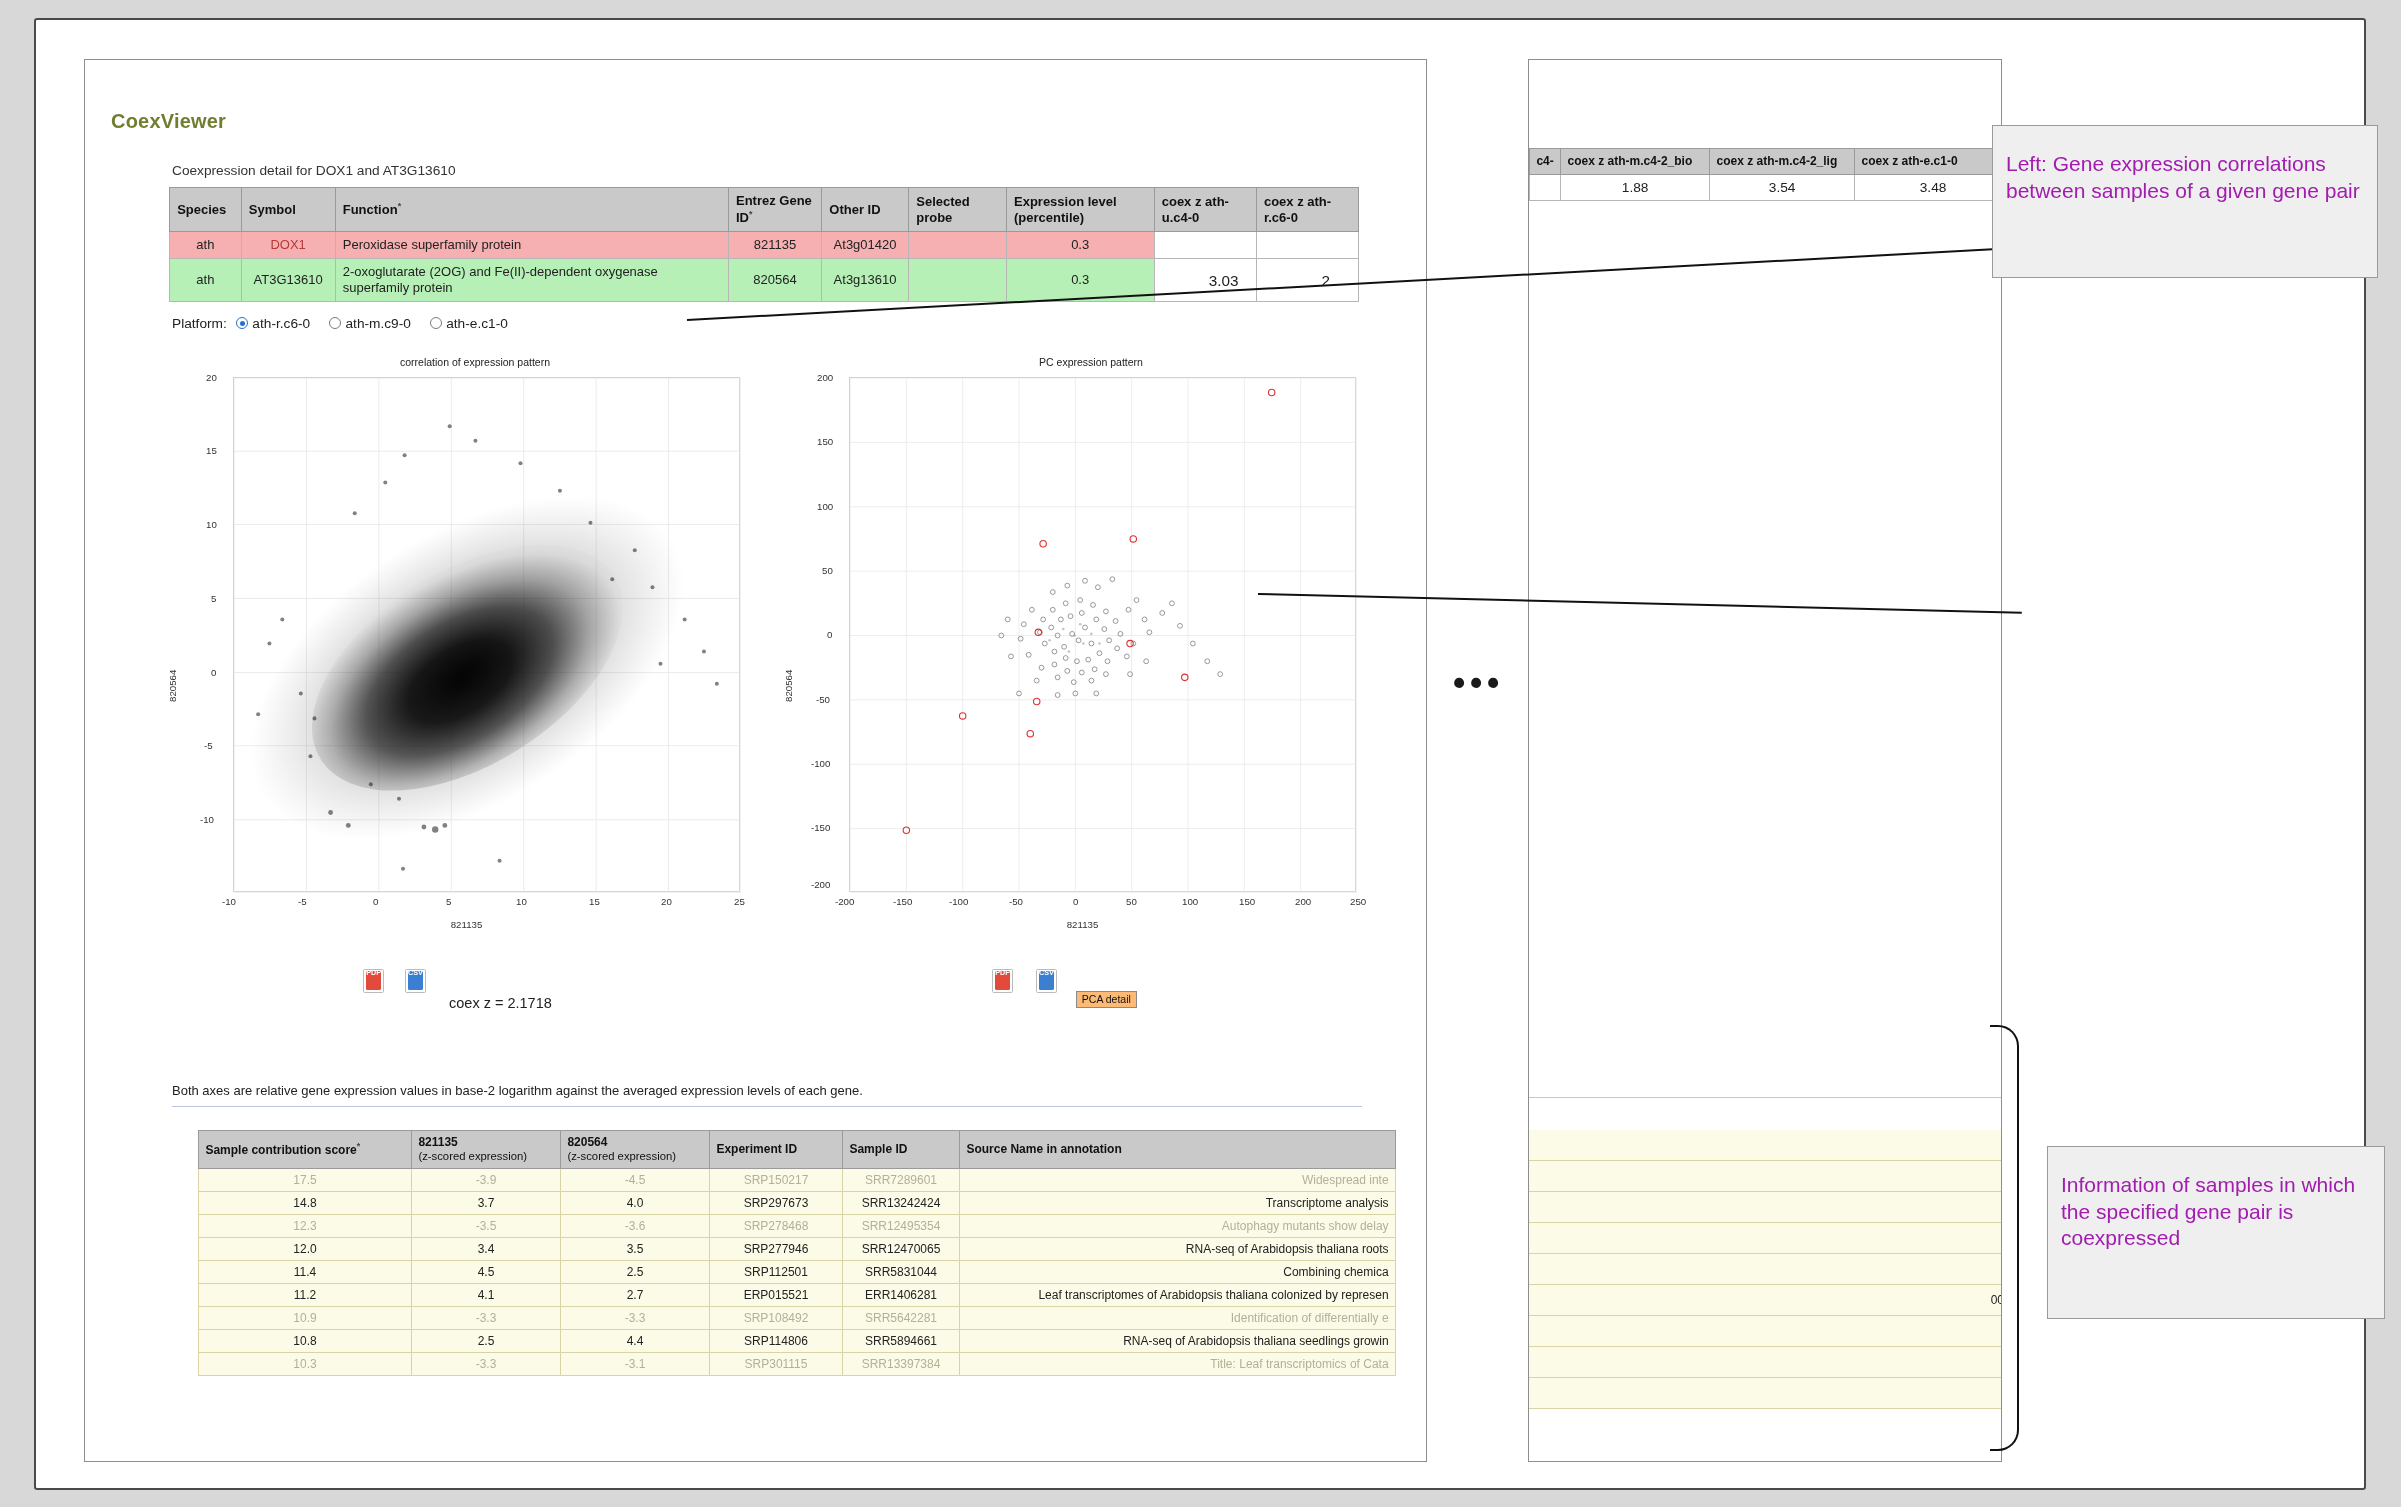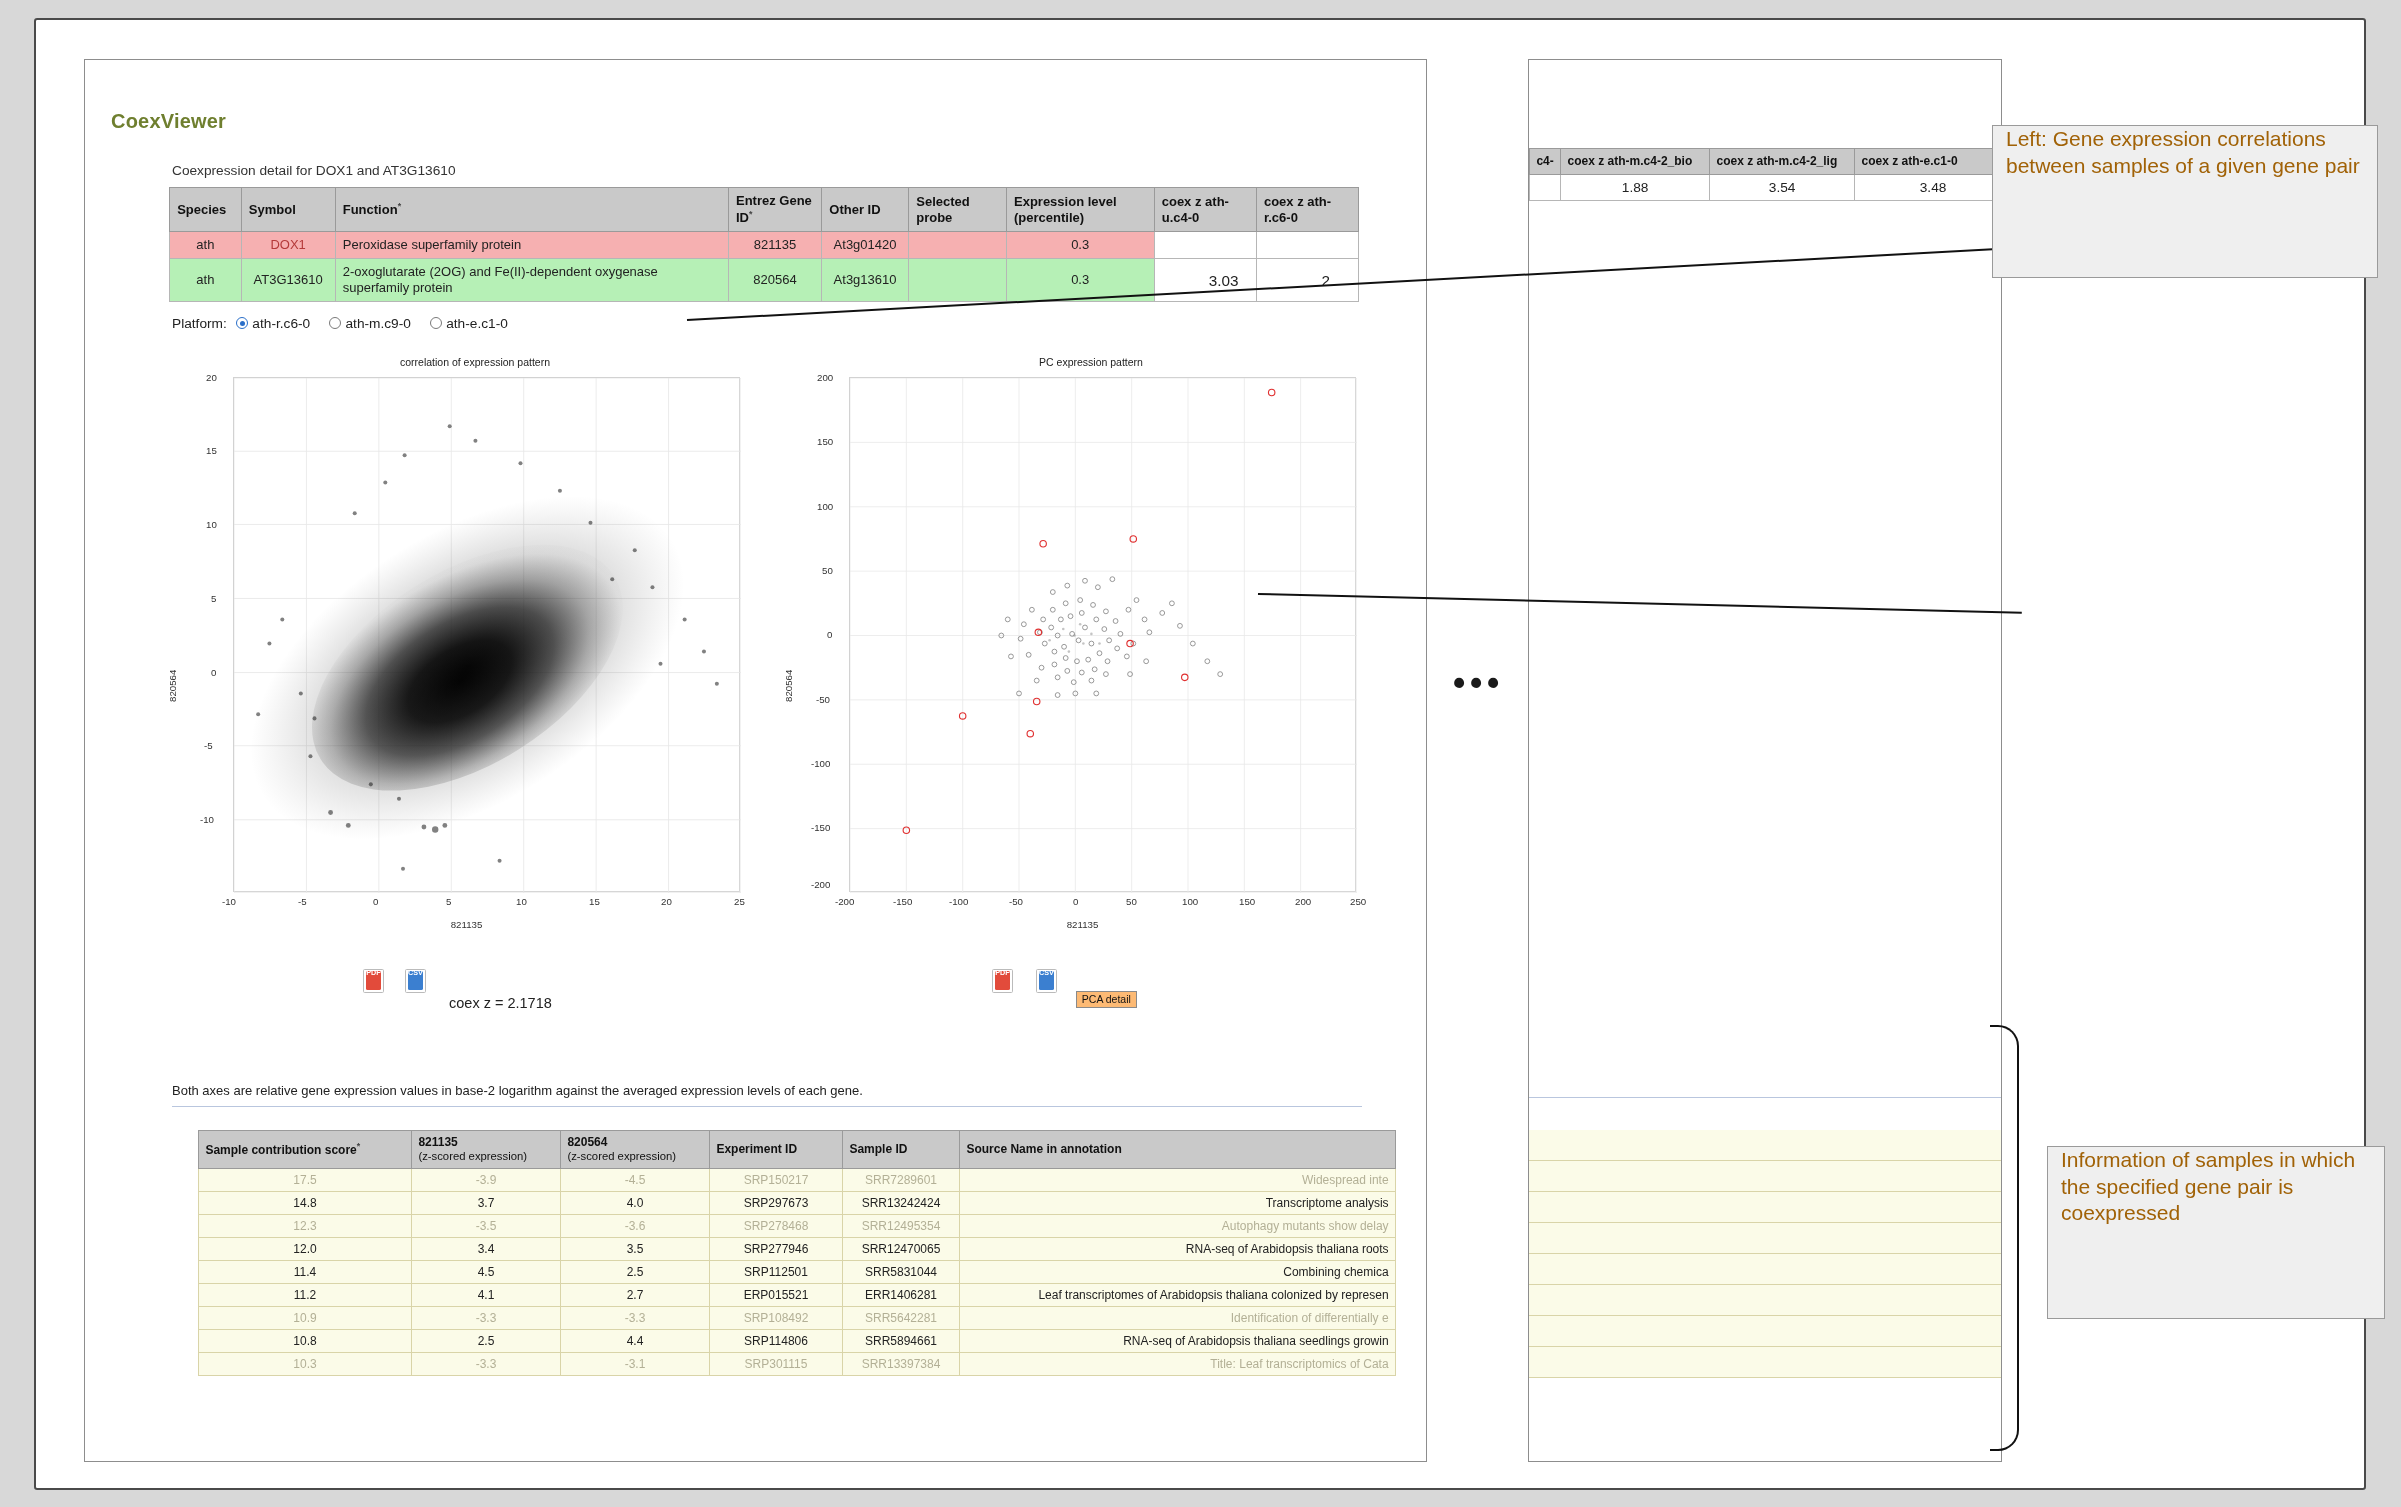--- a/index.html
+++ b/index.html
@@ -191,24 +191,24 @@
   .ellipsis{
     position:absolute; left:1417px; top:643px;
     font-size:35px; letter-spacing:4.8px; color:#1a1a1a; font-weight:bold;
   }
 
   
   .callout{
     position:absolute;
     border:0.8px solid #9a9a9a;
     background:#efefef;
-    color:#a16207;
+    color:#a21caf;
     font-size:21px;
     line-height:1.28;
-    padding:0 13px;
+    padding:25px 13px;
   }
   .leader{ position:absolute; background:#111; transform-origin: left center; height:2.4px; }
   .brace{
     position:absolute; border:2.4px solid #111; border-left:none;
     border-radius:0 21px 21px 0;
   }
 </style>
 </head>
 <body>
 
@@ -656,20 +656,23 @@
     </table>
 
     <div class="right-sep"></div>
 
     <div class="right-rows">
       <div class="r"></div>
       <div class="r"></div>
       <div class="r"></div>
       <div class="r"></div>
       <div class="r"></div>
+      <div class="r">
+          <span>00</span>
+        </div>
       <div class="r"></div>
       <div class="r"></div>
       <div class="r"></div>
     </div>
   </div>
 
   <div class="ellipsis">•••</div>
 
   <div class="leader" style="left:651px; top:299px; width:1335px; transform: rotate(-3.1deg);"></div>
   <div class="callout" style="left:1956px; top:105px; width:386px; height:153px;">

